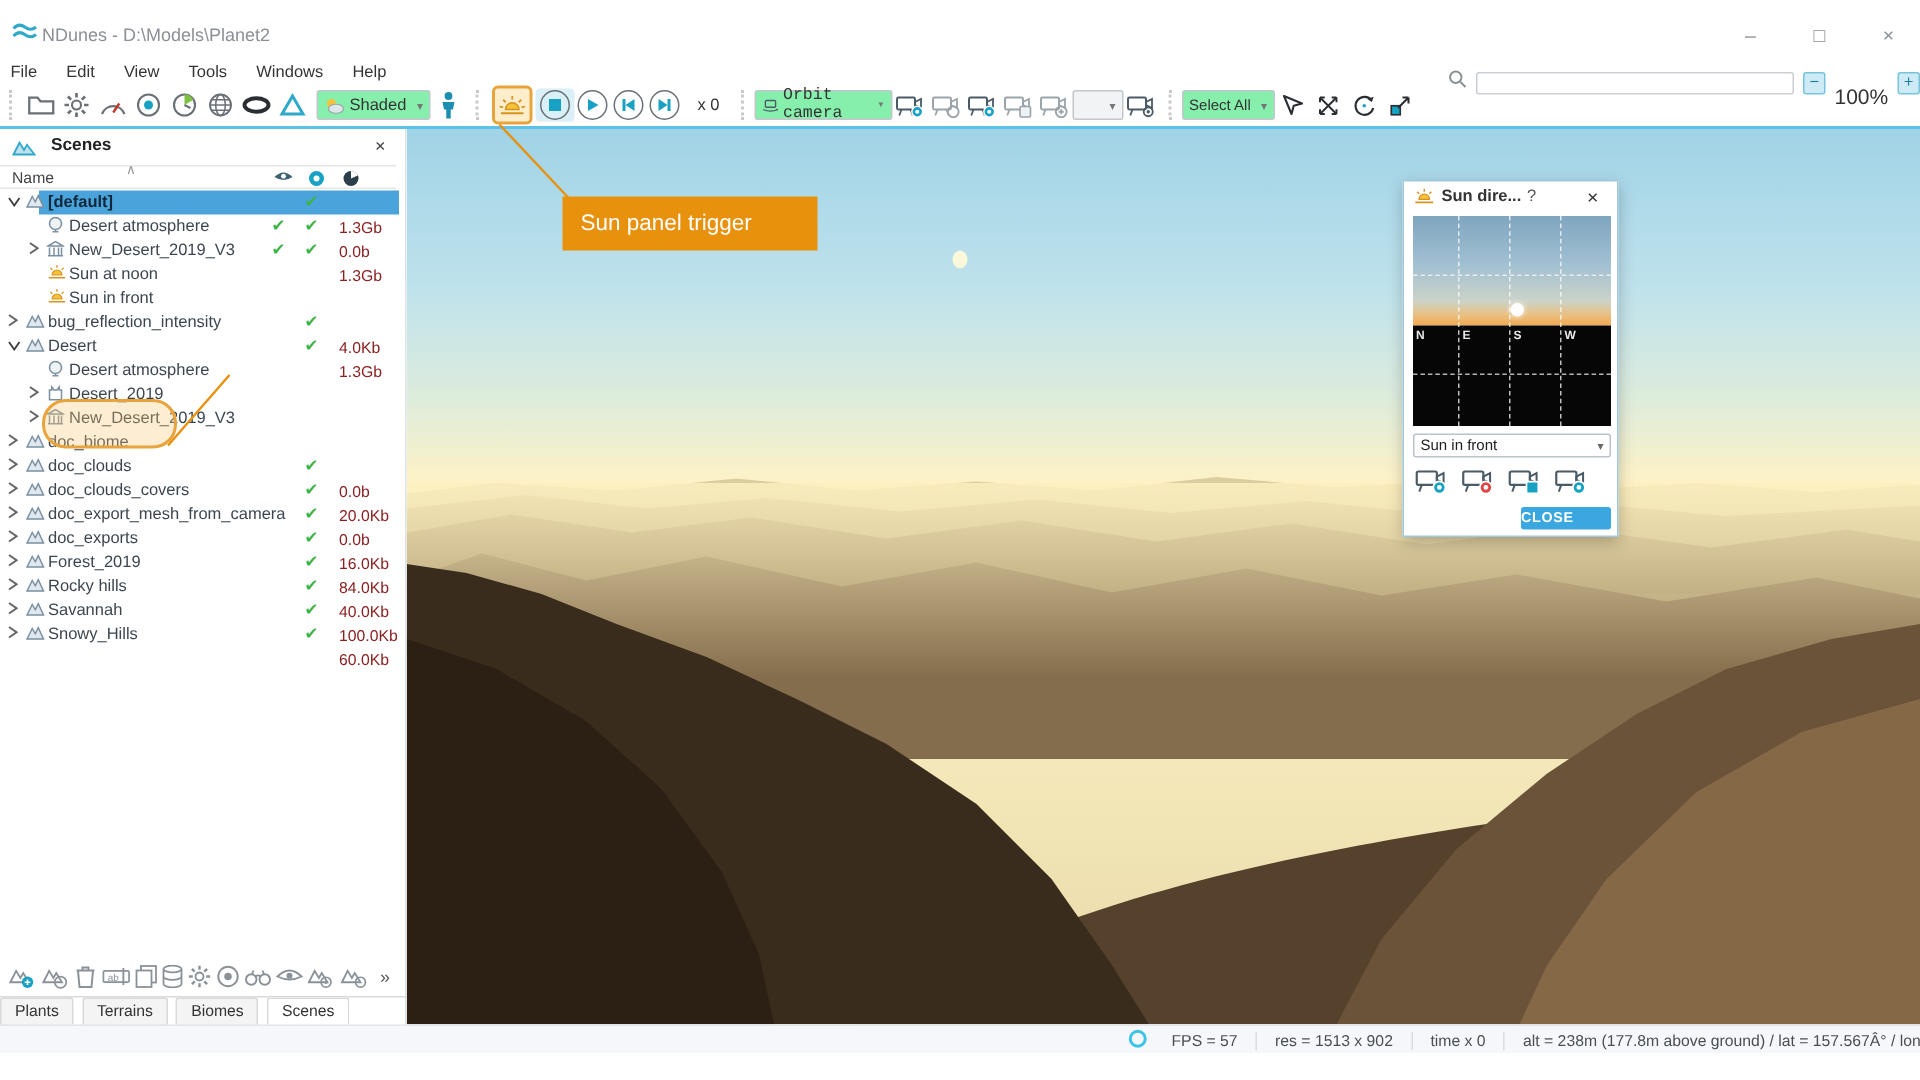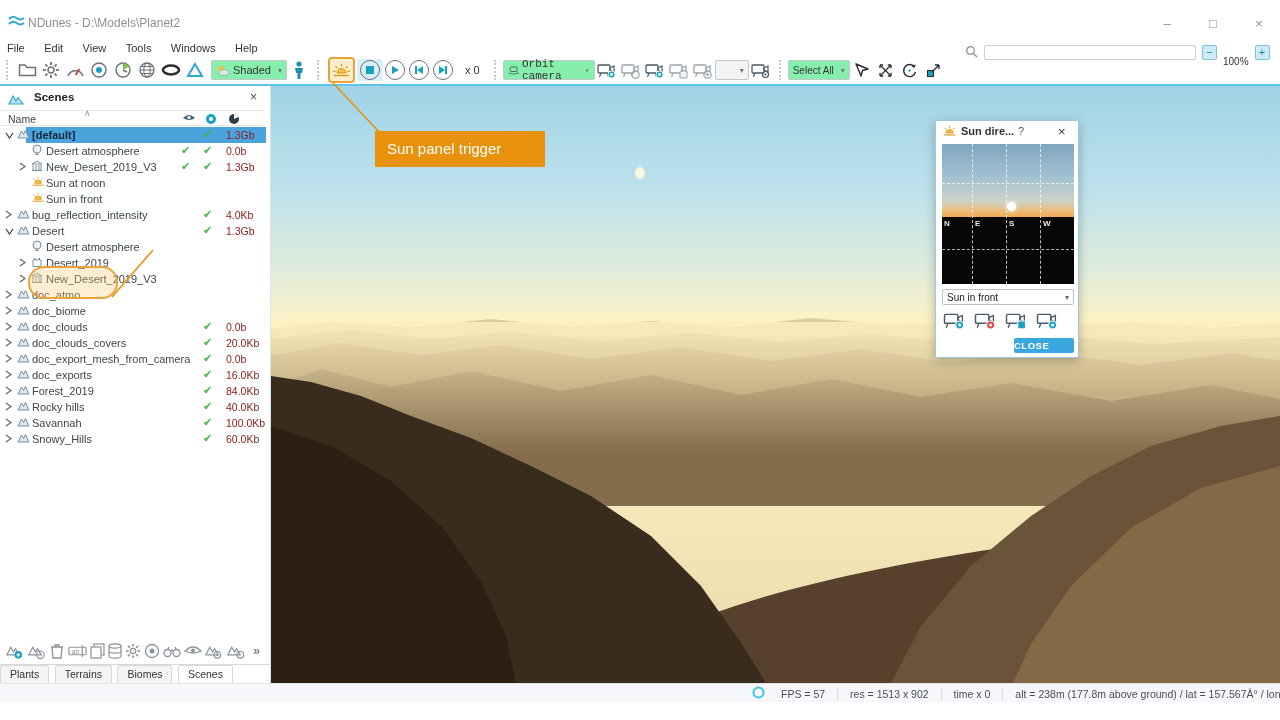--- a/index.html
+++ b/index.html
@@ -16,21 +16,21 @@
   #btn-min{ left:1152px; } #btn-max{ left:1198px; } #btn-close{ left:1244px; }
 
   
   #menubar { position:absolute; left:0; top:38px; width:1280px; height:18px; }
   .menu-item { display:inline-block; padding:2px 8px 2px 7px; font-size:11px; color:#333; }
   #search-wrap { position:absolute; left:965px; top:0px; display:flex; align-items:center; gap:6px; }
   #search-input { width:212px; height:15px; border:1px solid #c9ced3; border-radius:2px;
     font-size:10px; padding:0 4px; background:#fff; }
   .zoombtn { width:15px; height:15px; background:#cdeaf5; border:1px solid #79c4dd;
     border-radius:2px; color:#1f7f9e; font-size:11px; line-height:13px; text-align:center; }
-  #zoom-level { font-size:10px; color:#333;margin-top:18px; }
+  #zoom-level { font-size:14px; color:#333;margin-top:18px; }
 
   
   #toolbar { position:absolute; left:0; top:56px; width:1280px; height:28px;
     display:flex; align-items:center; }
   .tb-sep { width:5px; height:20px; border-left:2px dotted #c9c9c9; margin:0 4px 0 6px; }
   .tb-ico { width:24px; height:24px; display:flex; align-items:center; justify-content:center; }
   .combo { height:20px; border:1px solid #c2c7cc; border-radius:2px; background:#86efac;
     display:flex; align-items:center; font-size:11px; color:#333; padding:0 4px; gap:3px; }
   .combo .carr { margin-left:auto; font-size:8px; color:#777; }
   .circlebtn { width:20px; height:20px; border-radius:50%; border:1.4px solid #6a7076;
@@ -57,21 +57,21 @@
   .hdr-ico { position:absolute; top:2px; }
   #tree { position:absolute; left:0; top:41px; width:264px; }
   .trow { position:relative; height:16px; font-size:11px; color:#3c4650; }
   .trow.sel .rowbg { position:absolute; left:26px; top:0; width:240px; height:16px; background:#4aa3da; }
   .texp { position:absolute; top:2px; width:10px; color:#555; }
   .tico { position:absolute; top:1px; }
   .tlab { position:absolute; top:2px; white-space:nowrap; }
   .trow.sel .tlab { color:#10283a; font-weight:bold; }
   .teye { position:absolute; left:181px; top:1px; color:#3db544; font-size:11px; }
   .tchk { position:absolute; left:203px; top:1px; color:#3db544; font-size:11px; }
-  .tsize { position:absolute; left:226px; top:2px; color:#8b2020; font-size:10.5px; }
+  .tsize { position:absolute; left:226px; top:19px; color:#8b2020; font-size:10.5px; }
 
   #panel-footer { position:absolute; left:0; top:553px; width:264px; height:24px;
     display:flex; align-items:center; gap:3px; padding-left:6px; }
   #tabs { position:absolute; left:0; top:578px; width:271px; height:19px; border-top:1px solid #d9d9d9; }
   .tab { position:relative; top:-1px; display:inline-block; padding:2px 9px 3px 9px; font-size:10.5px;
     color:#333; border:1px solid #d9d9d9; border-top:1px solid #d9d9d9; background:#f4f4f4; margin-right:1px;
     border-radius:2px 2px 0 0; }
   .tab.active { background:#fff; border-bottom:1px solid #fff; font-weight:normal; }
 
   
@@ -547,29 +547,20 @@
         <div class="trow">
           <span class="texp" style="left:19px"><svg width="7" height="9" viewBox="0 0 7 9">
               <path d="M1,1 L6,4.5 L1,8" fill="none" stroke="#666" stroke-width="1.3"></path>
             </svg></span>
           <span class="tico" style="left:31px"><svg width="12" height="12" viewBox="0 0 12 12">
               <path d="M1,4 L6,1 L11,4 Z" fill="none" stroke="#7a8fa0" stroke-width="1"></path>
               <path d="M2,5 L2,10 M5,5 L5,10 M8,5 L8,10 M10,5 L10,10" stroke="#7a8fa0" stroke-width="1"></path>
               <line x1="1" y1="10.5" x2="11" y2="10.5" stroke="#7a8fa0" stroke-width="1"></line>
             </svg></span>
           <span class="tlab" style="left:46px">New_Desert_2019_V3</span>
-        </div>
-        <div class="trow">
-          <span class="texp" style="left:5px"><svg width="7" height="9" viewBox="0 0 7 9">
-              <path d="M1,1 L6,4.5 L1,8" fill="none" stroke="#666" stroke-width="1.3"></path>
-            </svg></span>
-          <span class="tico" style="left:17px"><svg width="13" height="11" viewBox="0 0 13 11">
-              <path d="M1,10 L4.5,3 L6.5,6.5 L8.5,2.5 L12,10 Z" fill="#dfe8ee" stroke="#7a8fa0" stroke-width="1"></path>
-            </svg></span>
-          <span class="tlab" style="left:32px">doc_atmo</span>
         </div>
         <div class="trow">
           <span class="texp" style="left:5px"><svg width="7" height="9" viewBox="0 0 7 9">
               <path d="M1,1 L6,4.5 L1,8" fill="none" stroke="#666" stroke-width="1.3"></path>
             </svg></span>
           <span class="tico" style="left:17px"><svg width="13" height="11" viewBox="0 0 13 11">
               <path d="M1,10 L4.5,3 L6.5,6.5 L8.5,2.5 L12,10 Z" fill="#dfe8ee" stroke="#7a8fa0" stroke-width="1"></path>
             </svg></span>
           <span class="tlab" style="left:32px">doc_biome</span>
         </div>

